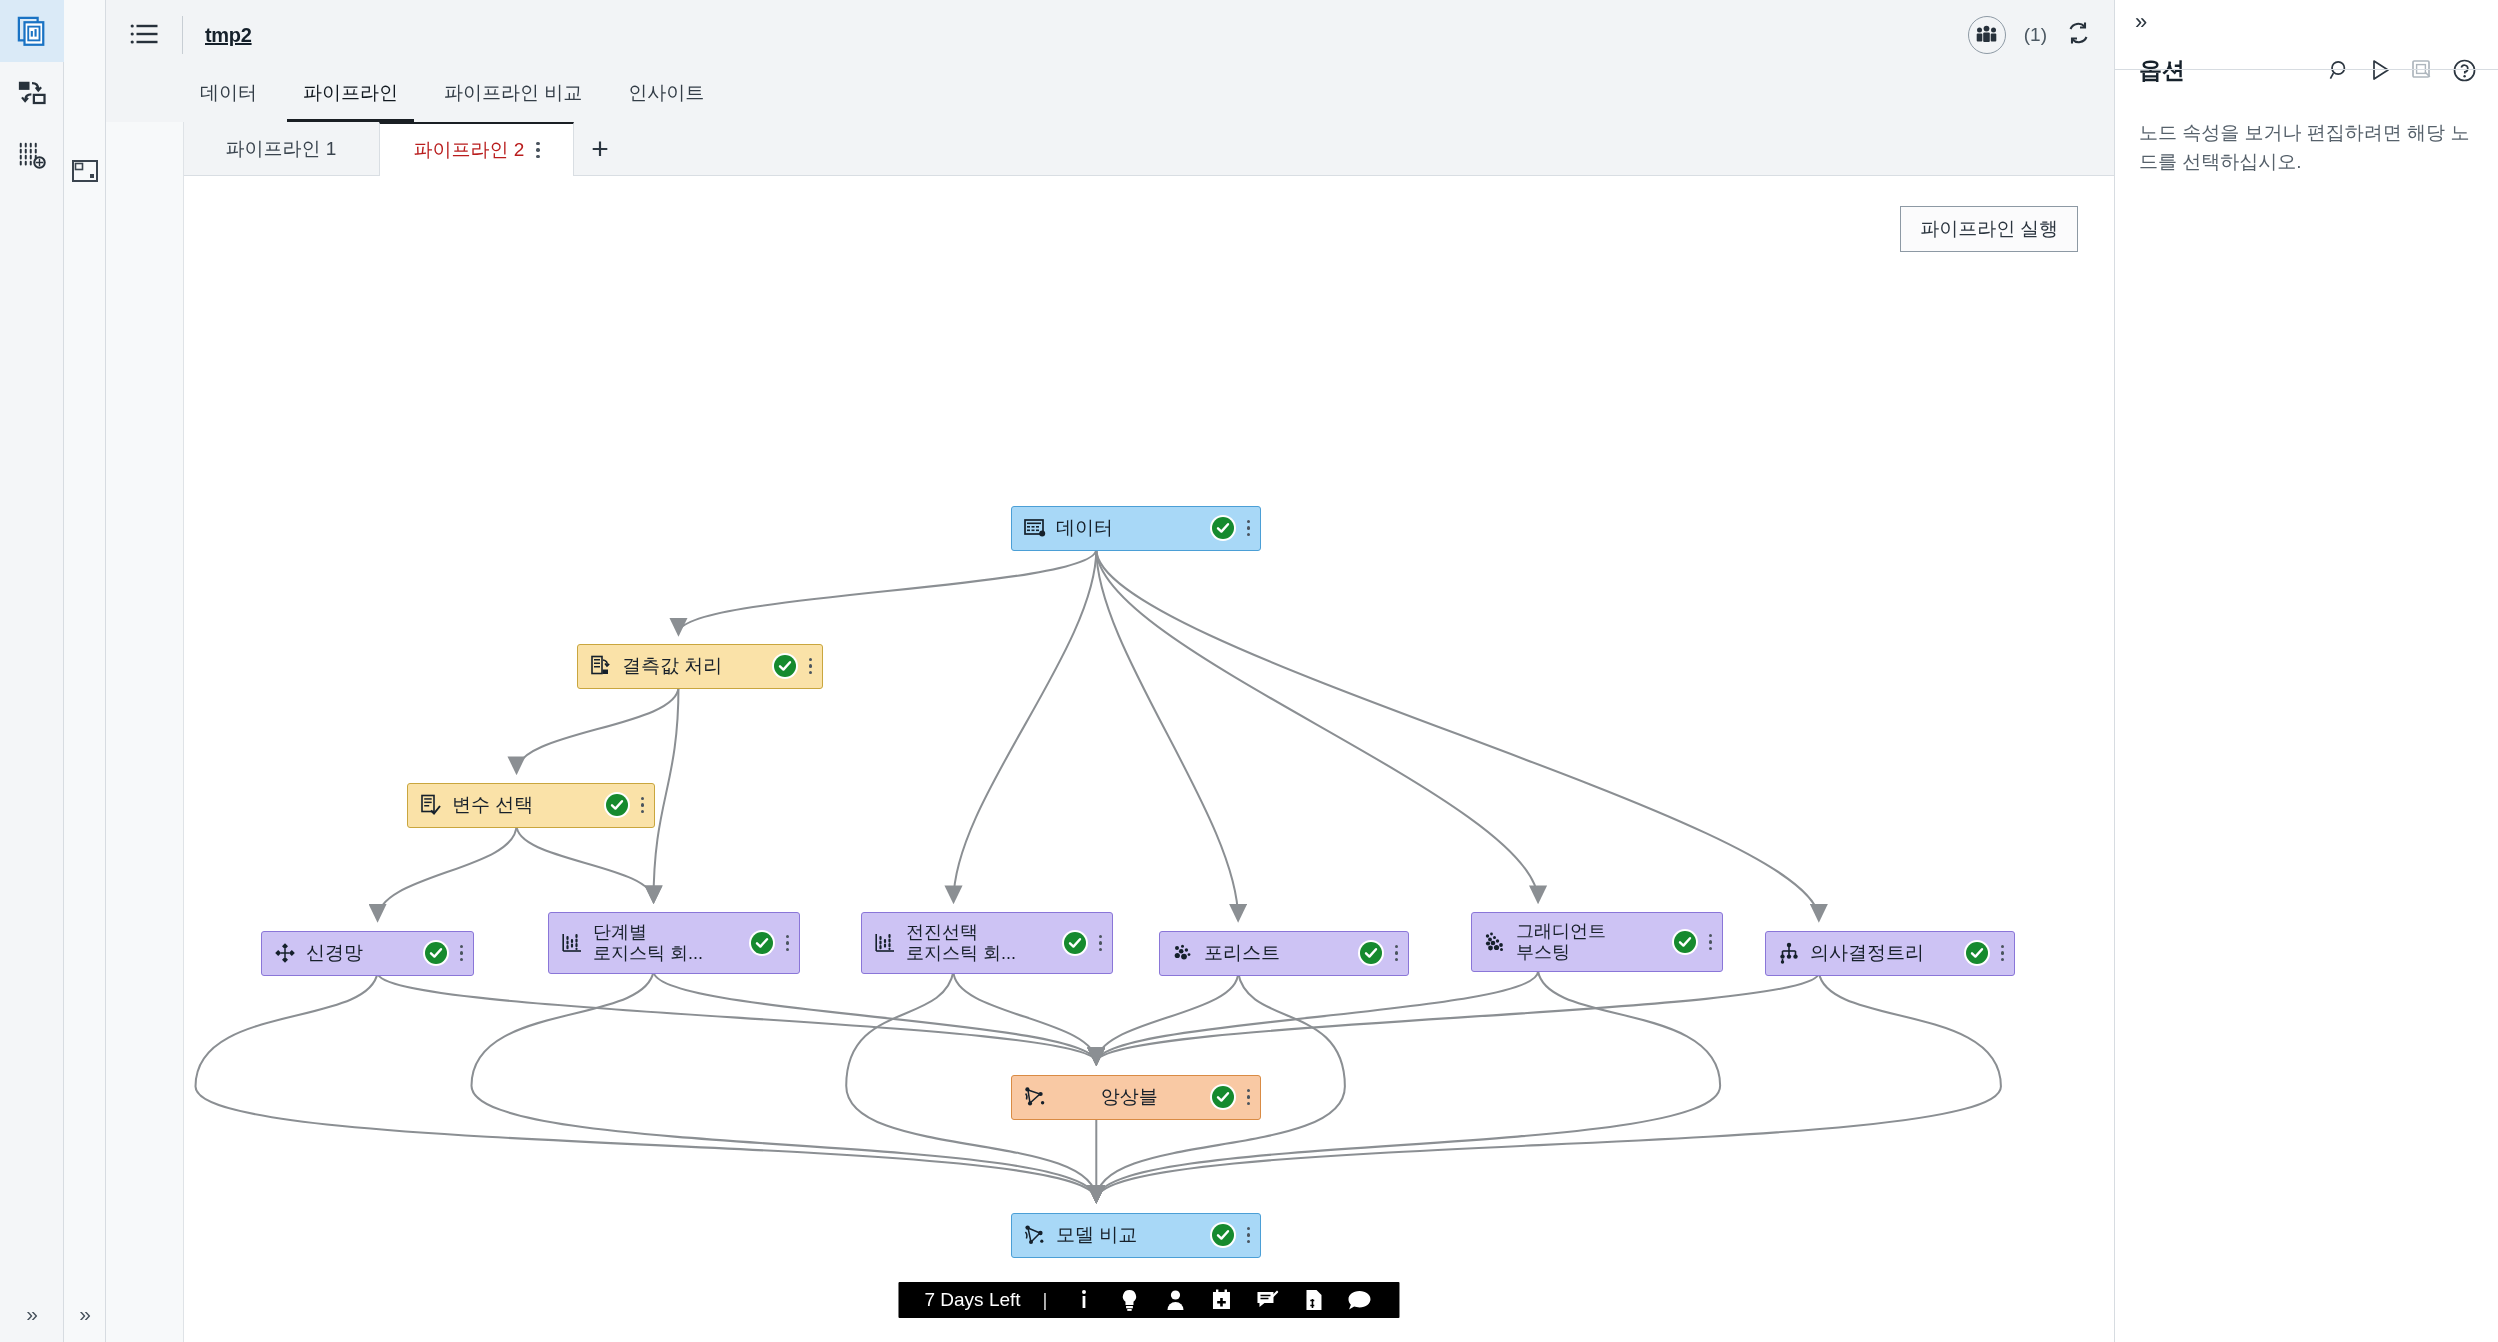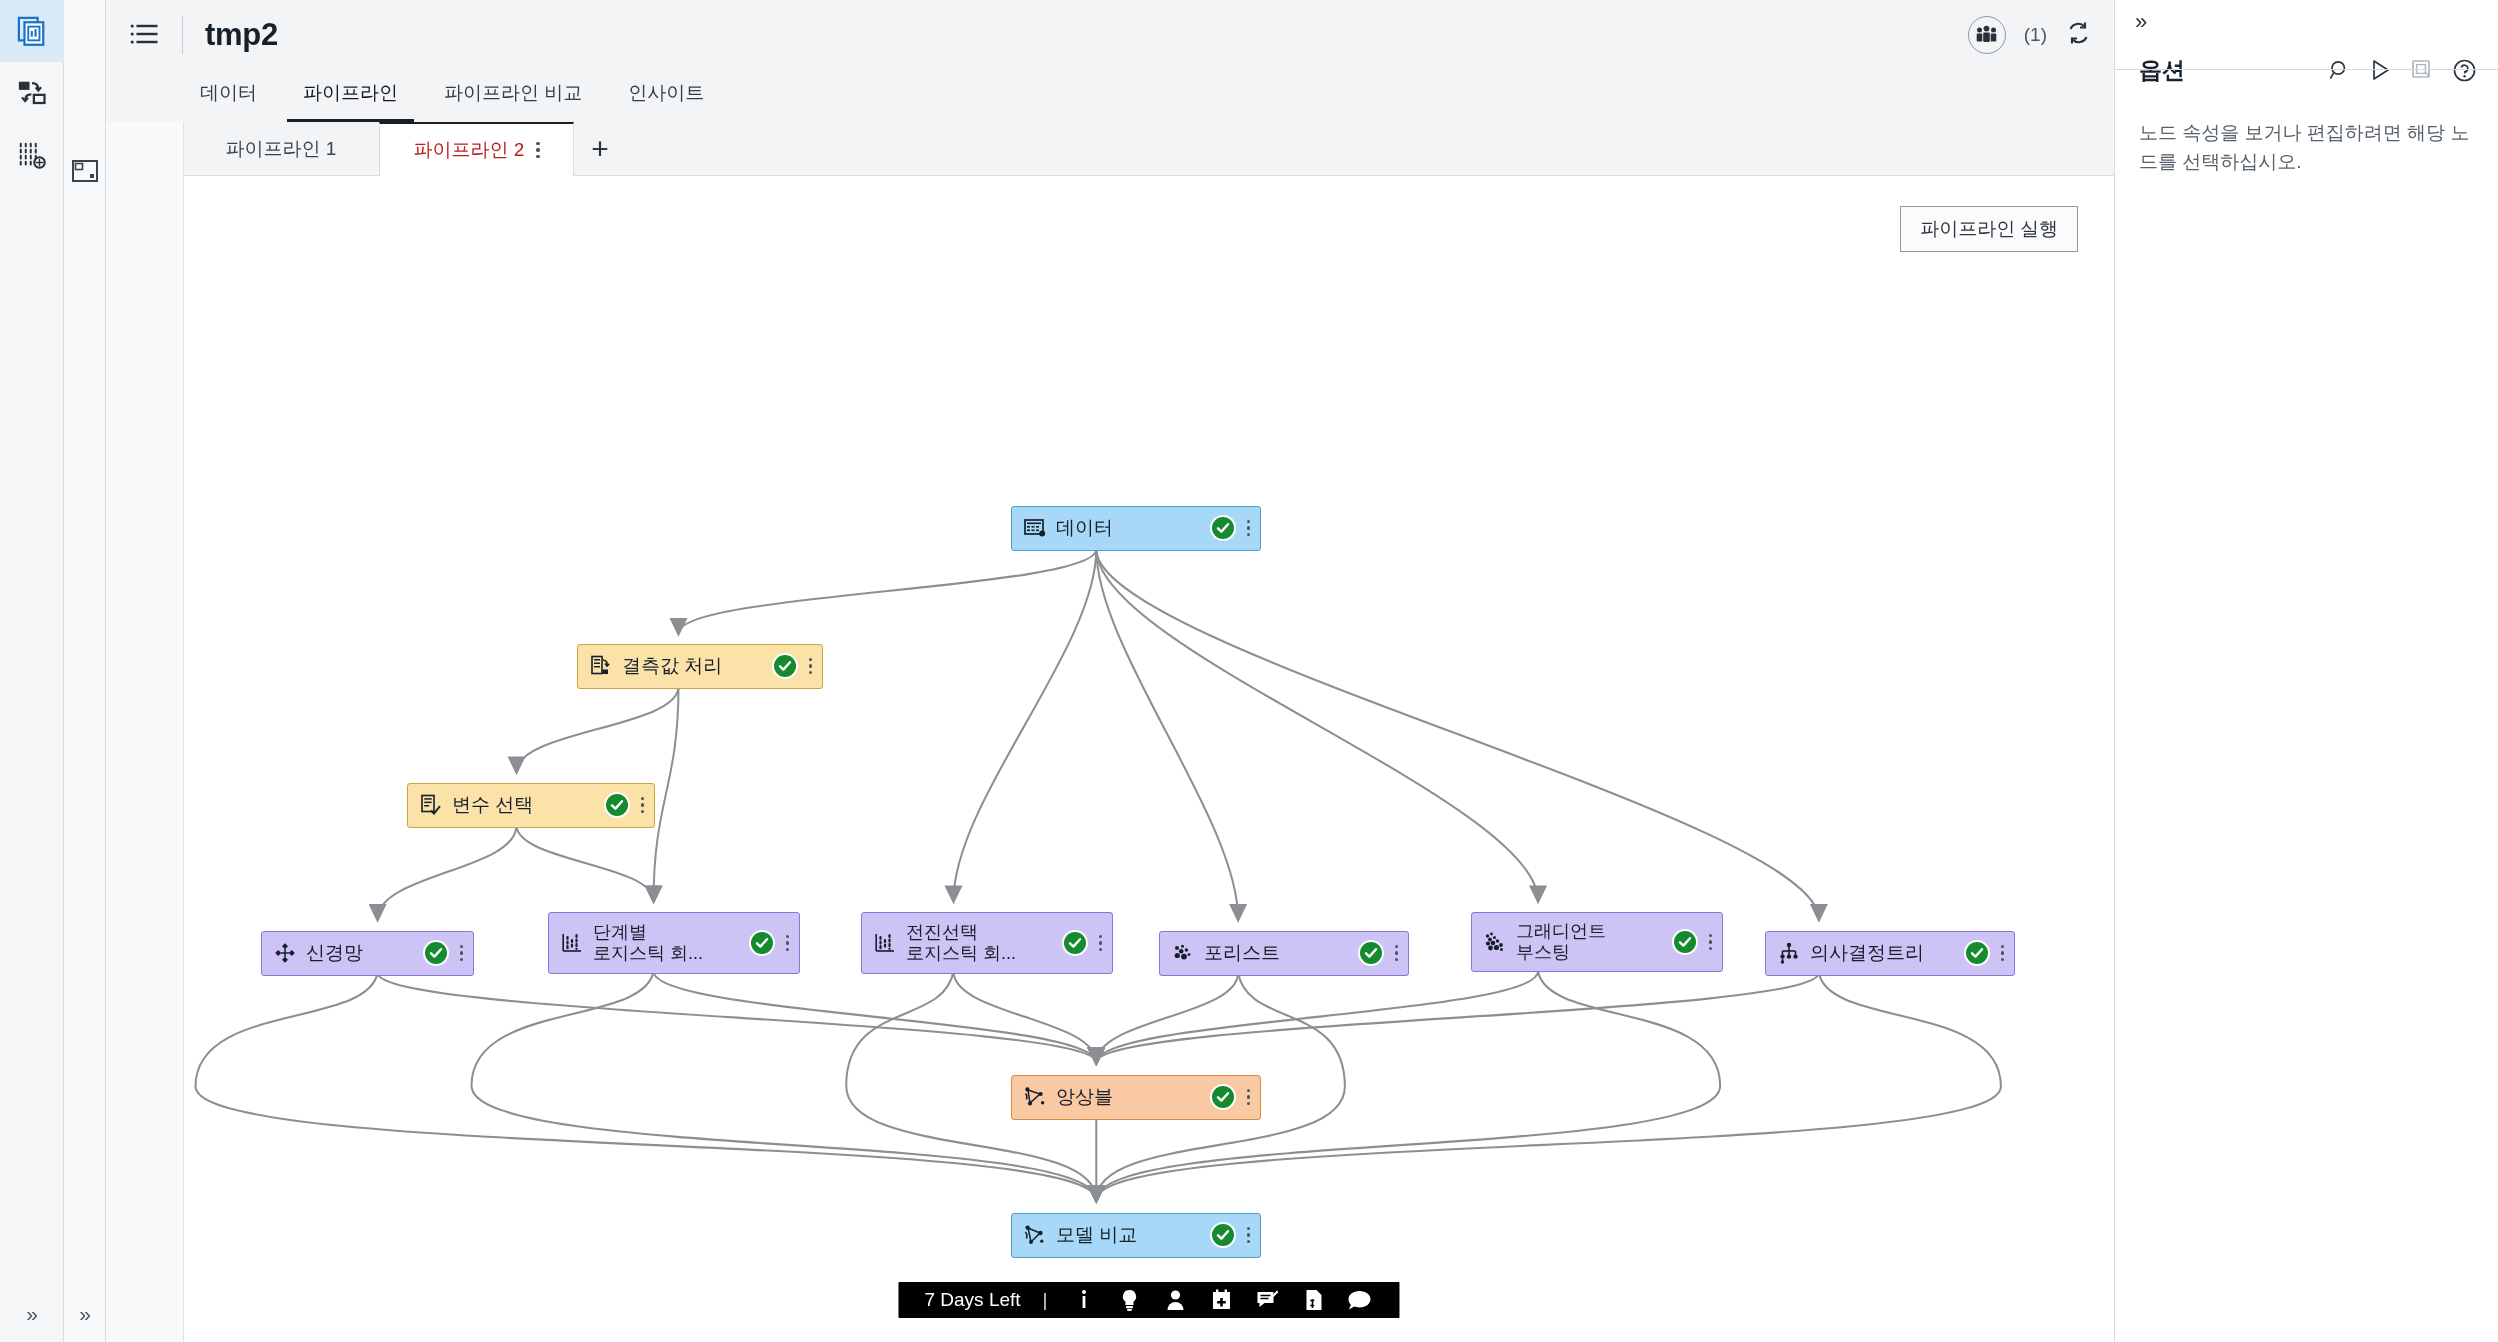--- a/index.html
+++ b/index.html
@@ -39,21 +39,21 @@
 
   
   .center { flex:1 1 auto; display:flex; flex-direction:column; min-width:0; position:relative;}
 
   .topbar {
     height:70px; background:#f2f4f6; display:flex; align-items:center;
     padding:0 22px 0 24px; position:relative; flex:0 0 70px;
   }
   .hamburger { width:30px; height:24px; display:flex; flex-direction:column; justify-content:space-between; cursor:pointer;}
   .topdivider { width:1px; height:38px; background:#c8ced4; margin:0 22px; }
-  .apptitle { font-size:31px; font-weight:bold; letter-spacing:-0.3px; color:#16212b;}
+  .apptitle { font-size:20px; font-weight:bold; letter-spacing:-0.3px; color:#16212b;text-decoration:underline;}
   .topright { margin-left:auto; display:flex; align-items:center; gap:18px;}
   .circle-ic { width:38px;height:38px;border-radius:50%;border:1.4px solid #8e9aa5;
      display:flex;align-items:center;justify-content:center; cursor:pointer;}
   .paren { font-size:19px; color:#4c5862; }
 
   .tabsrow {
     height:52px; background:#f2f4f6; display:flex; align-items:flex-end;
     padding-left:78px; flex:0 0 52px;
   }
   .mtab {
@@ -535,21 +535,21 @@
                   <svg width="14" height="14" viewBox="0 0 14 14">
                     <path d="M2 7.3 L5.4 10.6 L12 3.2" fill="none" stroke="#fff" stroke-width="2.4" stroke-linecap="round" stroke-linejoin="round"></path>
                   </svg>
                 </span>
                 <span class="kebab">
                   <i></i>
                   <i></i>
                   <i></i>
                 </span>
               </div>
-              <div class="node n-orange" style="left: 827px; top: 898.5px; width: 250px; height: 45px;">
+              <div class="node n-orange" style="left: 827px; top: 898.5px; width: 250px; height: 45px; text-align: center;">
                 <span class="nicon">
                   <svg width="22" height="22" viewBox="0 0 22 22">
                     <g stroke="#15202b" stroke-width="1.5" fill="none">
                       <path d="M4 4 L16 8 L6 17 z"></path>
                     </g>
                     <g fill="#15202b">
                       <circle cx="3.4" cy="3.4" r="2.1"></circle>
                       <circle cx="16.6" cy="8" r="2.1"></circle>
                       <circle cx="6" cy="17.4" r="2.1"></circle>
                       <circle cx="18.6" cy="16.8" r="1.7"></circle>

